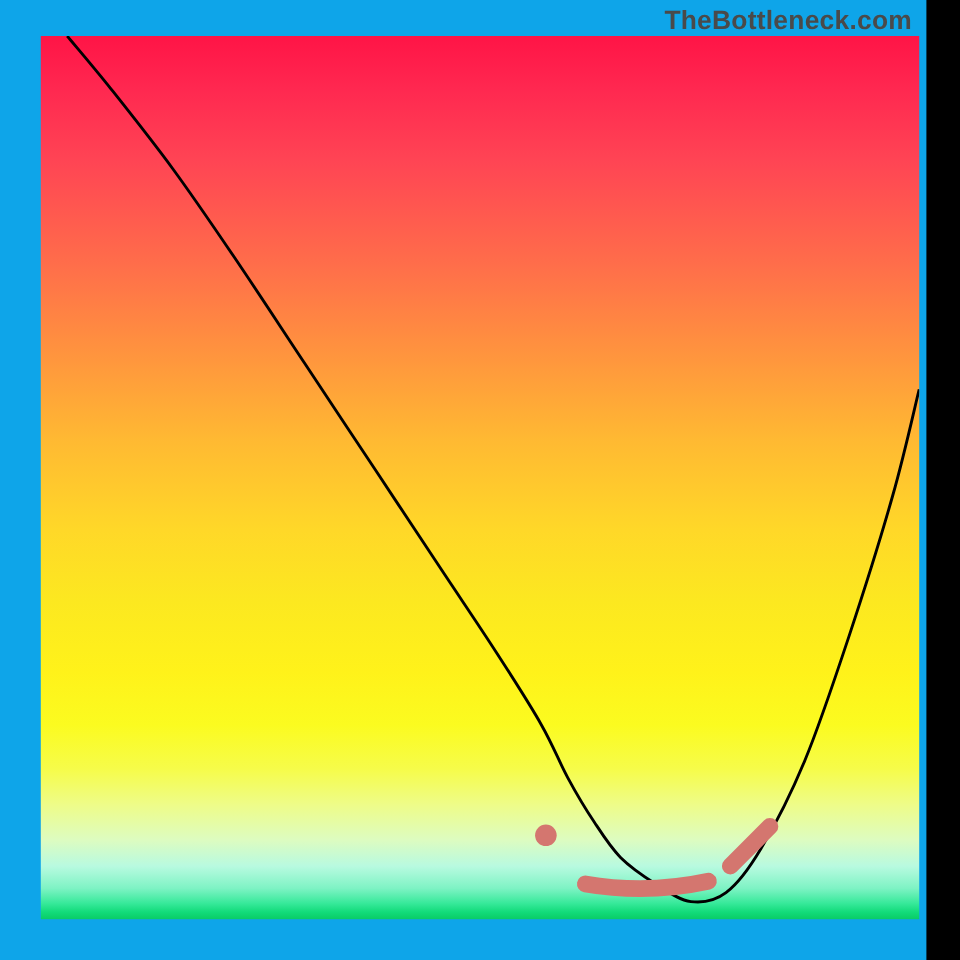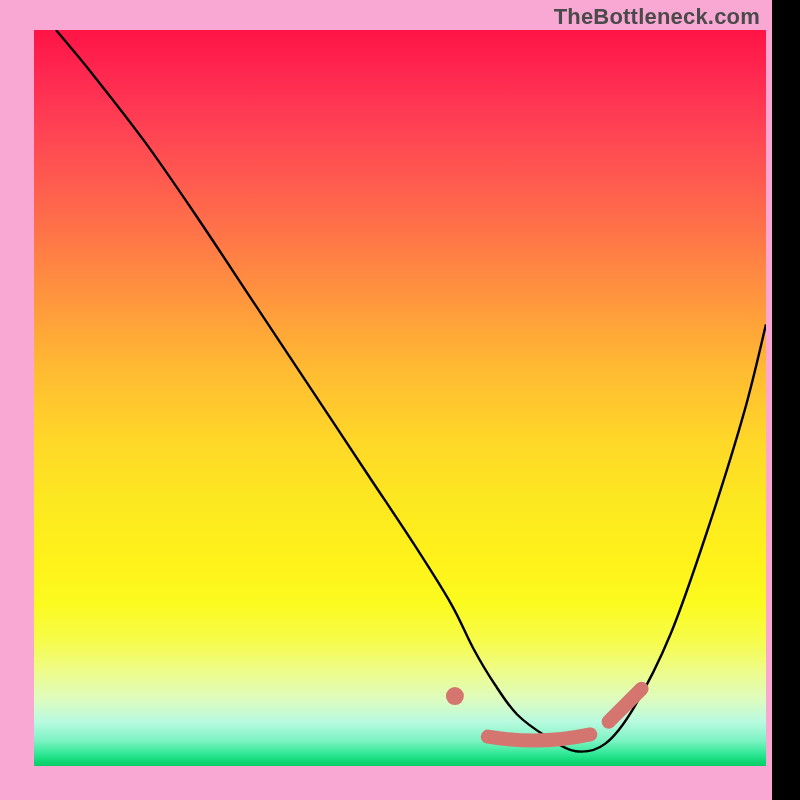--- a/index.html
+++ b/index.html
@@ -8,21 +8,21 @@
     width: 800px;
     height: 800px;
     background: #000;
     overflow: hidden;
     font-family: Arial, Helvetica, sans-serif;
   }
   .frame {
     position: relative;
     width: 772px;
     height: 800px;
-    background: #f9a8d4;
+    background: #0ea5e9;
   }
   .watermark {
     position: absolute;
     top: 4px;
     right: 12px;
     font-size: 22px;
     font-weight: 600;
     color: #4a4a4a;
     letter-spacing: 0.2px;
     z-index: 5;

